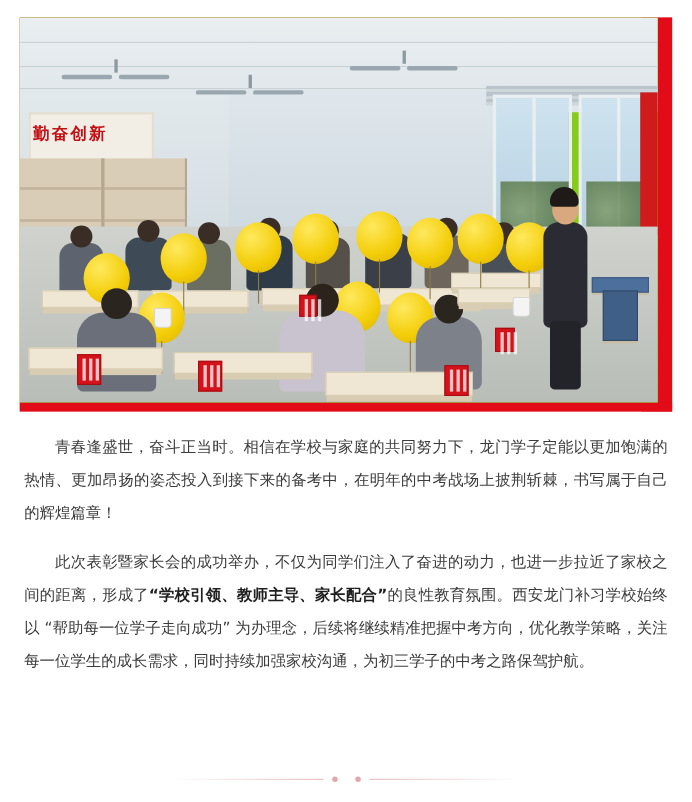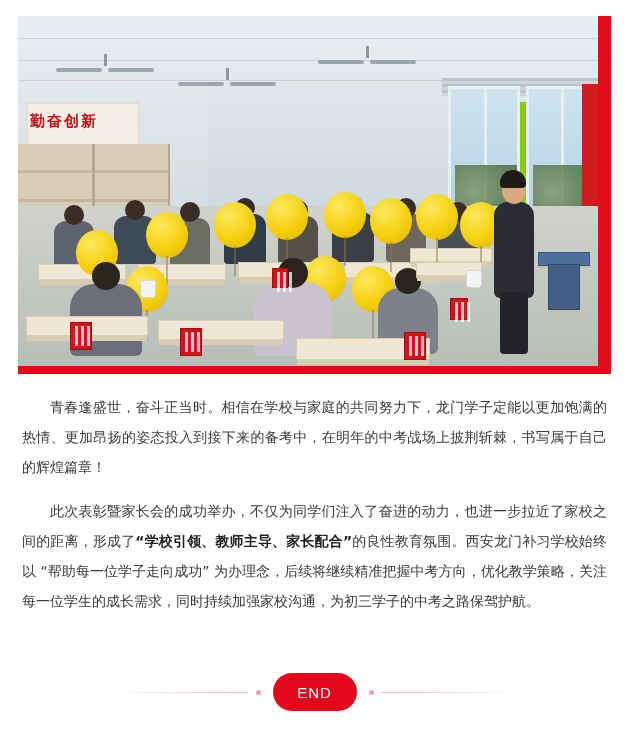--- a/index.html
+++ b/index.html
@@ -375,18 +375,17 @@
   </div>
 
   <div class="body-text">
     <p><span>青春逢盛世，奋斗正当时。相信在学校与家庭的共同努力下，龙门学子定能以更加饱满的热情、更加昂扬的姿态投入到接下来的备考中，在明年的中考战场上披荆斩棘，书写属于自己的辉煌篇章！</span></p>
     <p><span>此次表彰暨家长会的成功举办，不仅为同学们注入了奋进的动力，也进一步拉近了家校之间的距离，形成了</span><span class="strong">“学校引领、教师主导、家长配合”</span><span>的良性教育氛围。西安龙门补习学校始终以 “帮助每一位学子走向成功” 为办理念，后续将继续精准把握中考方向，优化教学策略，关注每一位学生的成长需求，同时持续加强家校沟通，为初三学子的中考之路保驾护航。</span></p>
   </div>
 
   <div class="end-row">
     <div class="end-line"></div>
     <div class="end-dot"></div>
-    <div class="end-btn">END</div>
     <div class="end-dot"></div>
     <div class="end-line right"></div>
   </div>
 
 </div>
 
 </body></html>

